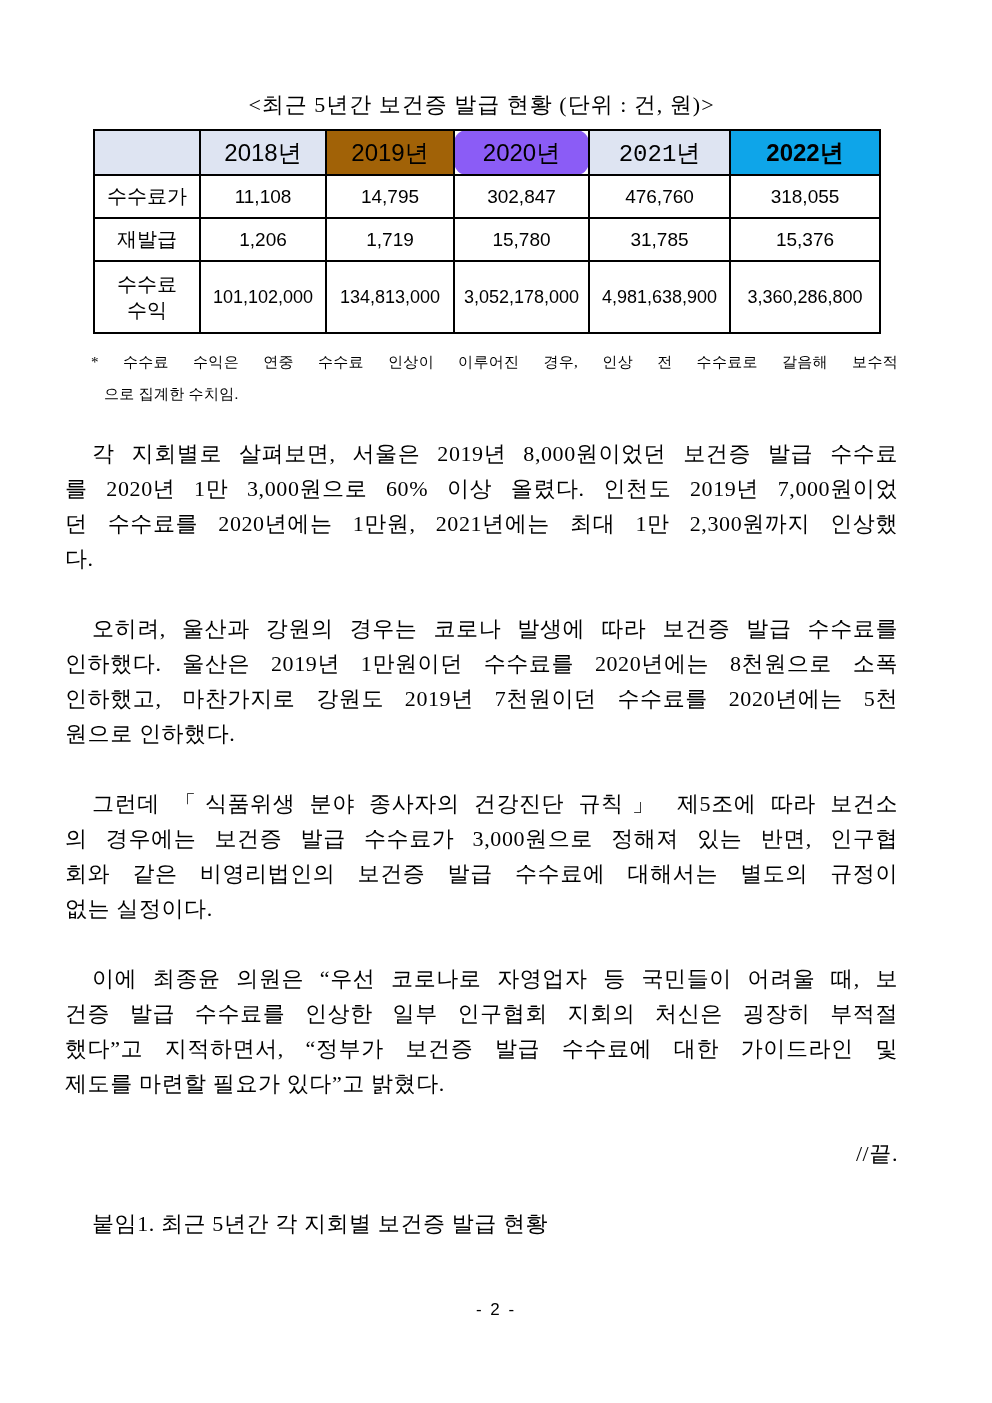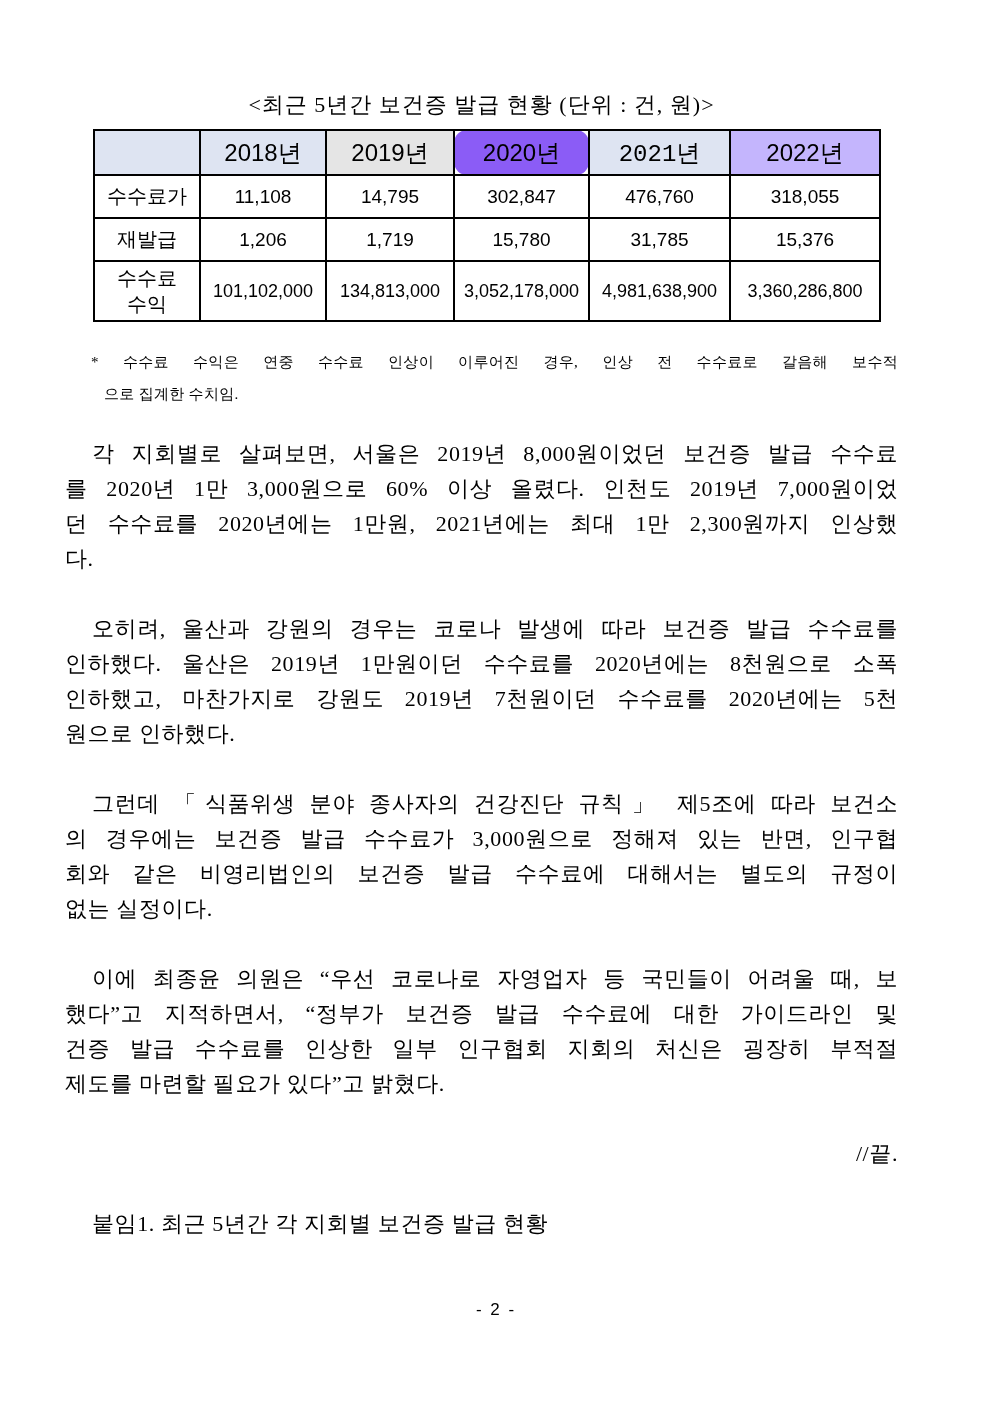--- a/index.html
+++ b/index.html
@@ -16,21 +16,21 @@
     border-collapse:collapse;table-layout:fixed;text-align:center;
     font-family:"Liberation Sans","DejaVu Sans",sans-serif;
   }
   table.stats th,table.stats td{
     border:2px solid var(--tbl-border,#000);padding:0 2px;vertical-align:middle;
     font-weight:normal;overflow:hidden;
   }
   table.stats thead tr{height:45px;}
   table.stats thead th{font-size:24px;}
   table.stats tbody tr{height:43px;}
-  table.stats tbody tr.r-fee-revenue{height:60px;}
+  table.stats tbody tr.r-fee-revenue{height:72px;}
   table.stats td.rowlabel{font-size:20px;}
   table.stats td.rowlabel.two{white-space:pre-line;line-height:26px;}
   table.stats td.val{font-size:19px;}
   table.stats tr.r-fee-revenue td.val{font-size:18px;}
   .footnote{
     position:absolute;left:91px;top:346px;width:807px;
     font-size:15px;line-height:32px;letter-spacing:0.3px;
   }
   .footnote .fn-just{text-align:justify;text-align-last:justify;}
   .footnote .fn-cont{padding-left:13px;}
@@ -62,24 +62,24 @@
         <col style="width:126px">
         <col style="width:128px">
       <col style="width:135px">
         <col style="width:141px">
         <col style="width:150px">
     </colgroup>
     <thead>
       <tr>
           <th style="background: rgb(222, 228, 242);"></th>
           <th style="background: rgb(222, 228, 242);">2018년</th>
-          <th style="background: #e5e5e5;">2019년</th>
+          <th style="background: #a16207;">2019년</th>
           <th style="background: #8b5cf6; border-radius: 13px;">2020년</th>
           <th style="background: rgb(222, 228, 242); font-family: Liberation Mono, monospace;">2021년</th>
-          <th style="background: #c4b5fd;">2022년</th>
+          <th style="background: #0ea5e9; font-weight: bold;">2022년</th>
         </tr>
     </thead>
     <tbody>
         <tr class="r-new-issuance">
           <td class="rowlabel">수수료가</td>
           <td class="val">11,108</td>
           <td class="val">14,795</td>
           <td class="val">302,847</td>
           <td class="val">476,760</td>
           <td class="val">318,055</td>
@@ -124,22 +124,22 @@
           <div class="line">원으로 인하했다.</div>
         </div>
         <div class="para">
           <div class="line first just">그런데 「식품위생 분야 종사자의 건강진단 규칙」 제5조에 따라 보건소</div>
           <div class="line just">의 경우에는 보건증 발급 수수료가 3,000원으로 정해져 있는 반면, 인구협</div>
           <div class="line just">회와 같은 비영리법인의 보건증 발급 수수료에 대해서는 별도의 규정이</div>
           <div class="line">없는 실정이다.</div>
         </div>
         <div class="para">
           <div class="line first just">이에 최종윤 의원은 “우선 코로나로 자영업자 등 국민들이 어려울 때, 보</div>
+          <div class="line just">건증 발급 수수료를 인상한 일부 인구협회 지회의 처신은 굉장히 부적절</div>
           <div class="line just">했다”고 지적하면서, “정부가 보건증 발급 수수료에 대한 가이드라인 및</div>
-          <div class="line just">건증 발급 수수료를 인상한 일부 인구협회 지회의 처신은 굉장히 부적절</div>
           <div class="line">제도를 마련할 필요가 있다”고 밝혔다.</div>
         </div>
       </div>
     <div class="endmark">//끝.</div>
     <div class="attachment">붙임1. 최근 5년간 각 지회별 보건증 발급 현황</div>
   </div>
 
   <div class="pagenum">- 2 -</div>
 
 </div>

